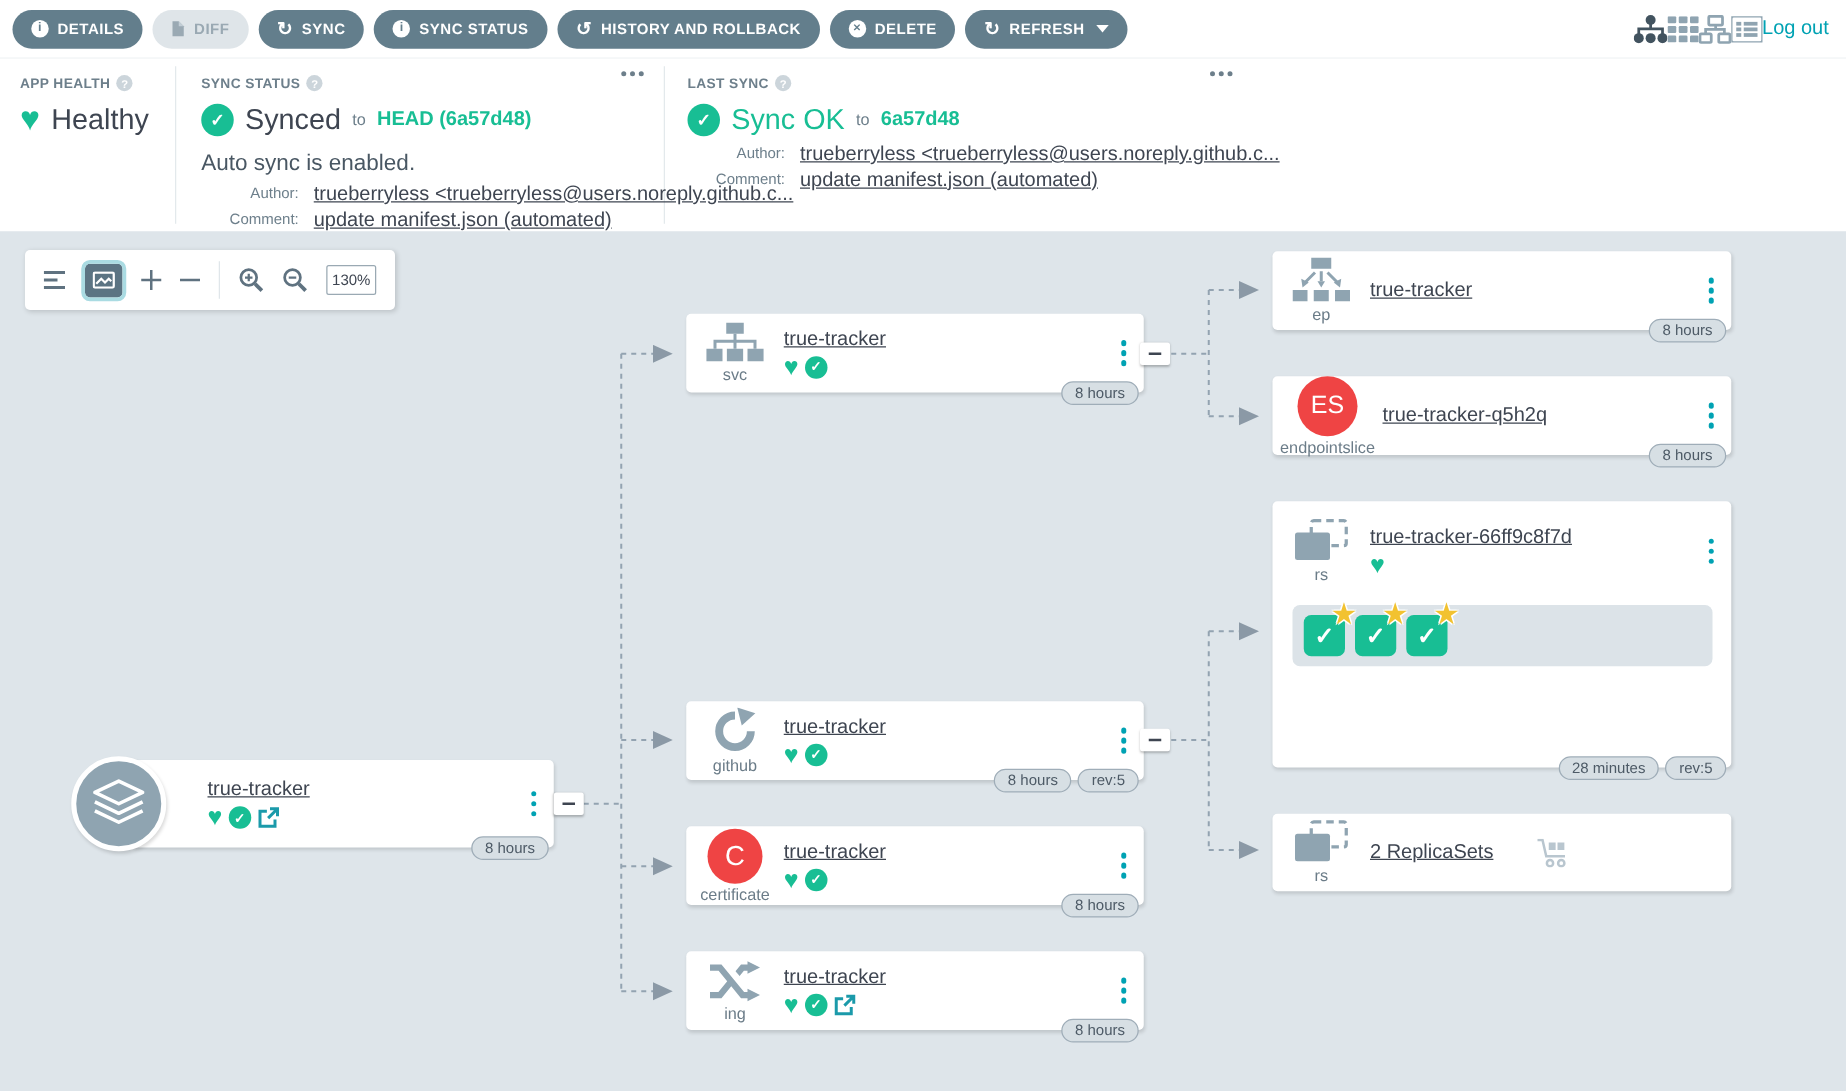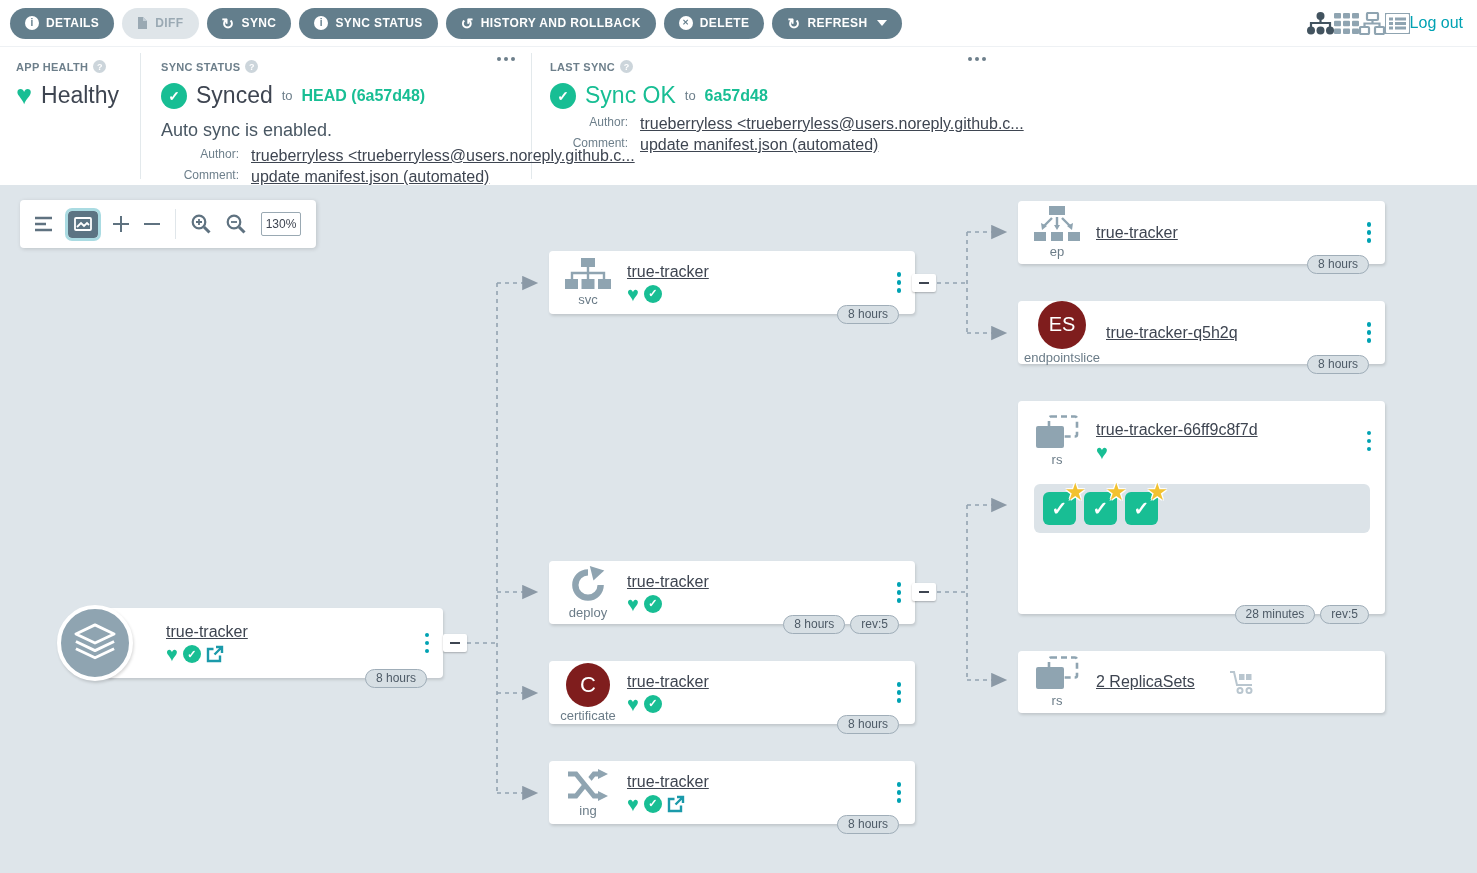--- a/index.html
+++ b/index.html
@@ -60,23 +60,23 @@
   .node-main { display:flex; align-items:center; height:63px; }
   .node-kind { width:78px; flex:none; display:flex; flex-direction:column; align-items:center; justify-content:center; }
   .kind-label { font-size:13px; color:#6b7c88; margin-top:1px; }
   .node-body { min-width:0; }
   .node-title { font-size:16px; color:#3e4551; white-space:nowrap;text-decoration:underline; }
   .status-row { display:flex; align-items:center; gap:5px; margin-top:4px; }
   .heart { color:#18be94; font-size:20px; line-height:.9; }
   .check-badge { width:18px; height:18px; border-radius:50%; background:#18be94; color:#fff; font-size:11px; font-weight:700; display:inline-flex; align-items:center; justify-content:center; }
   .kebab { margin-left:auto; margin-right:14px; display:flex; flex-direction:column; gap:3.5px; cursor:pointer; flex:none; }
   .kebab i { width:4.5px; height:4.5px; border-radius:50%; background:#00a2b3; }
-  .badges { position:absolute; right:16px; bottom:-10px; display:flex; gap:5px; }
+  .badges { position:absolute; right:4px; bottom:-10px; display:flex; gap:5px; }
   .badge { background:#d7dfe4; border:1px solid #9fadb8; border-radius:10px; padding:1px 10px 2px; font-size:12px; color:#4d5a66; white-space:nowrap; }
-  .gray-circle { border-radius:50%; background:#7f1d1d; color:#fff; display:flex; align-items:center; justify-content:center; font-weight:500; }
+  .gray-circle { border-radius:50%; background:#ef4444; color:#fff; display:flex; align-items:center; justify-content:center; font-weight:500; }
 
   
   .app-avatar { position:absolute; left:57px; top:420px; width:76px; height:76px; border-radius:50%; background:#8fa4b1; border:4px solid #fff; box-shadow:1px 2px 3px rgba(0,0,0,.15); display:flex; align-items:center; justify-content:center; z-index:3; cursor:pointer; }
   .node-app { left:106px; top:423px; width:337px; height:70px; }
   .node-app .node-main { height:70px; padding-left:60px; }
 
   .node-svc { left:549px; top:66px;  width:366px; height:63px; }
   .node-deploy { left:549px; top:376px; width:366px; height:63px; }
   .node-cert { left:549px; top:476px; width:366px; height:63px; }
   .node-ing { left:549px; top:576px; width:366px; height:63px; }
@@ -382,21 +382,21 @@
   </div>
   <span class="collapse-btn cb-svc"></span>
 
   <div class="node node-deploy">
     <div class="node-main">
       <div class="node-kind">
         <svg width="38" height="38" viewBox="0 0 42 42">
             <path d="M21 7 a14 14 0 1 0 14 14" fill="none" stroke="#8fa4b1" stroke-width="7"></path>
             <polygon points="23,0 39,5 27,16" fill="#8fa4b1"></polygon>
           </svg>
-        <span class="kind-label">deploy</span>
+        <span class="kind-label">github</span>
       </div>
       <div class="node-body">
         <div class="node-title">true-tracker</div>
         <div class="status-row">
           <span class="heart">♥</span>
           <span class="check-badge">✓</span>
         </div>
       </div>
       <span class="kebab">
           <i></i>

